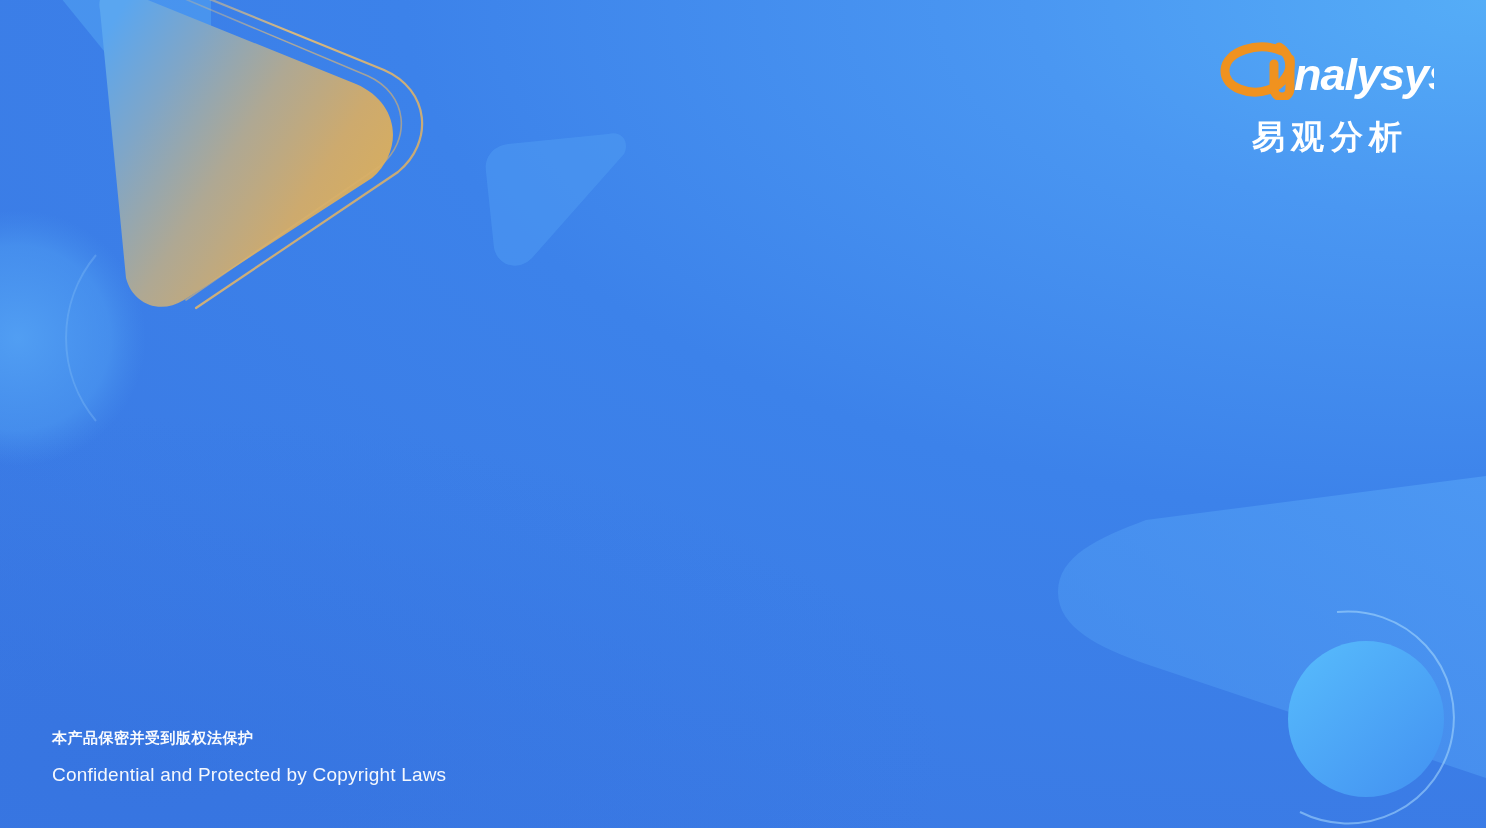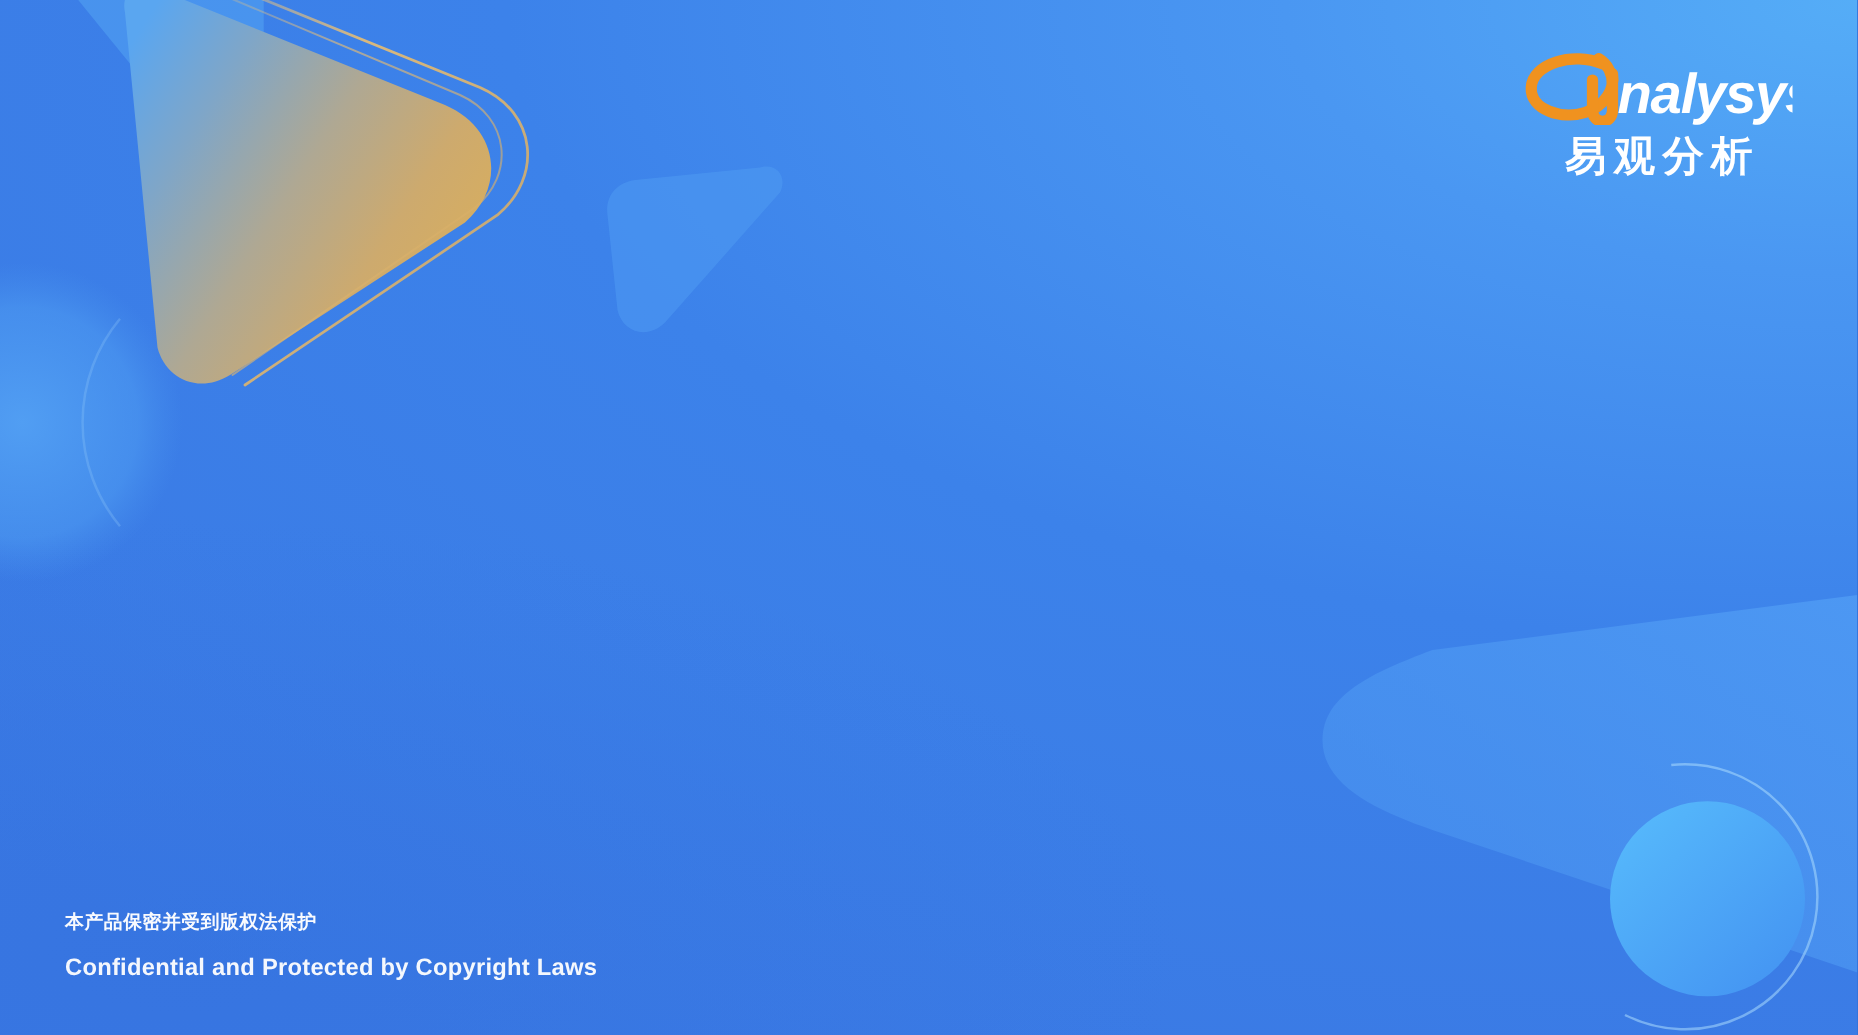--- a/index.html
+++ b/index.html
@@ -53,21 +53,21 @@
   .logo-wordmark {
     position: relative;
     height: 62px;
   }
   .logo-wordmark svg {
     position: absolute;
     left: 0;
     top: 0;
   }
   .logo-cn {
-    margin-top: 8px;
+    margin-top: 20px;
     font-size: 33px;
     letter-spacing: 6px;
     color: #ffffff;
     font-weight: 700;
     line-height: 1.05;
     text-indent: 6px;
     font-family: "Liberation Sans", "DejaVu Sans", sans-serif;
   }
 
   
@@ -94,21 +94,21 @@
   .footer-cn {
     font-size: 15px;
     font-weight: 700;
     letter-spacing: 0.5px;
     line-height: 1.5;
     opacity: 0.97;
   }
   .footer-en {
     margin-top: 14px;
     font-size: 19px;
-    font-weight: 700;
+    font-weight: 400;
     letter-spacing: 0.2px;
     line-height: 1.3;
     opacity: 0.95;
   }
 </style>
 </head>
 <body>
 
 <div id="slide">
 

